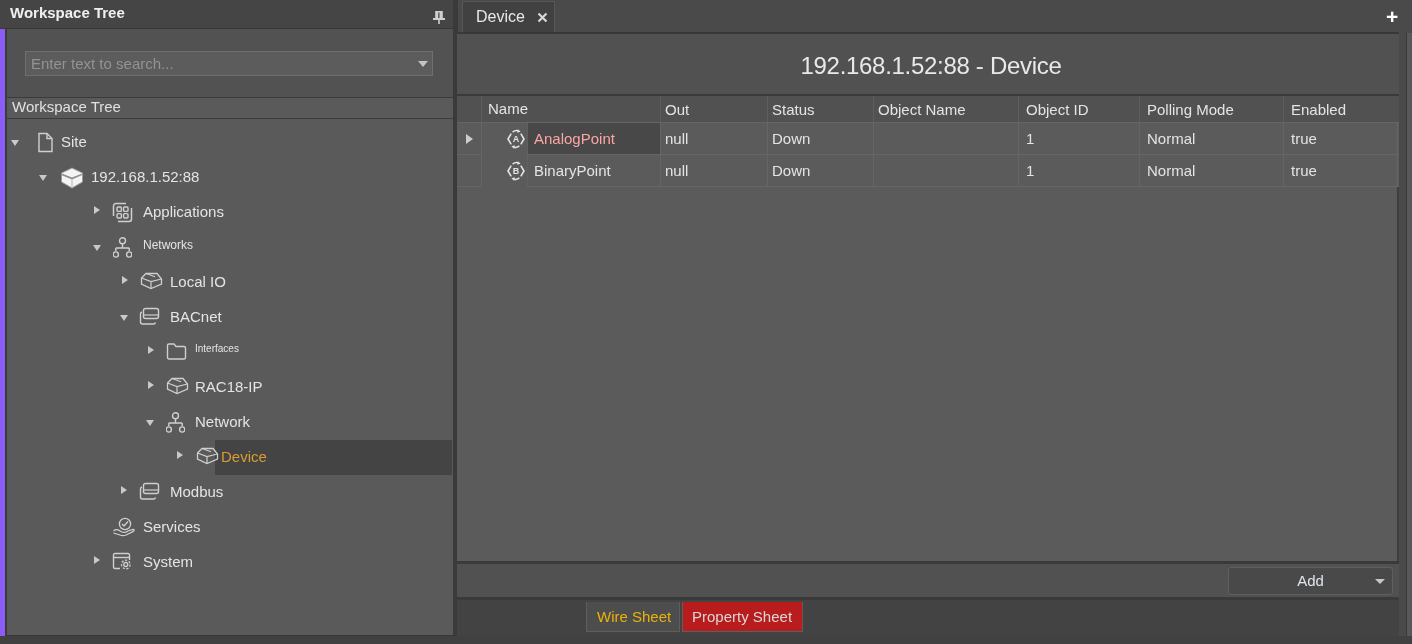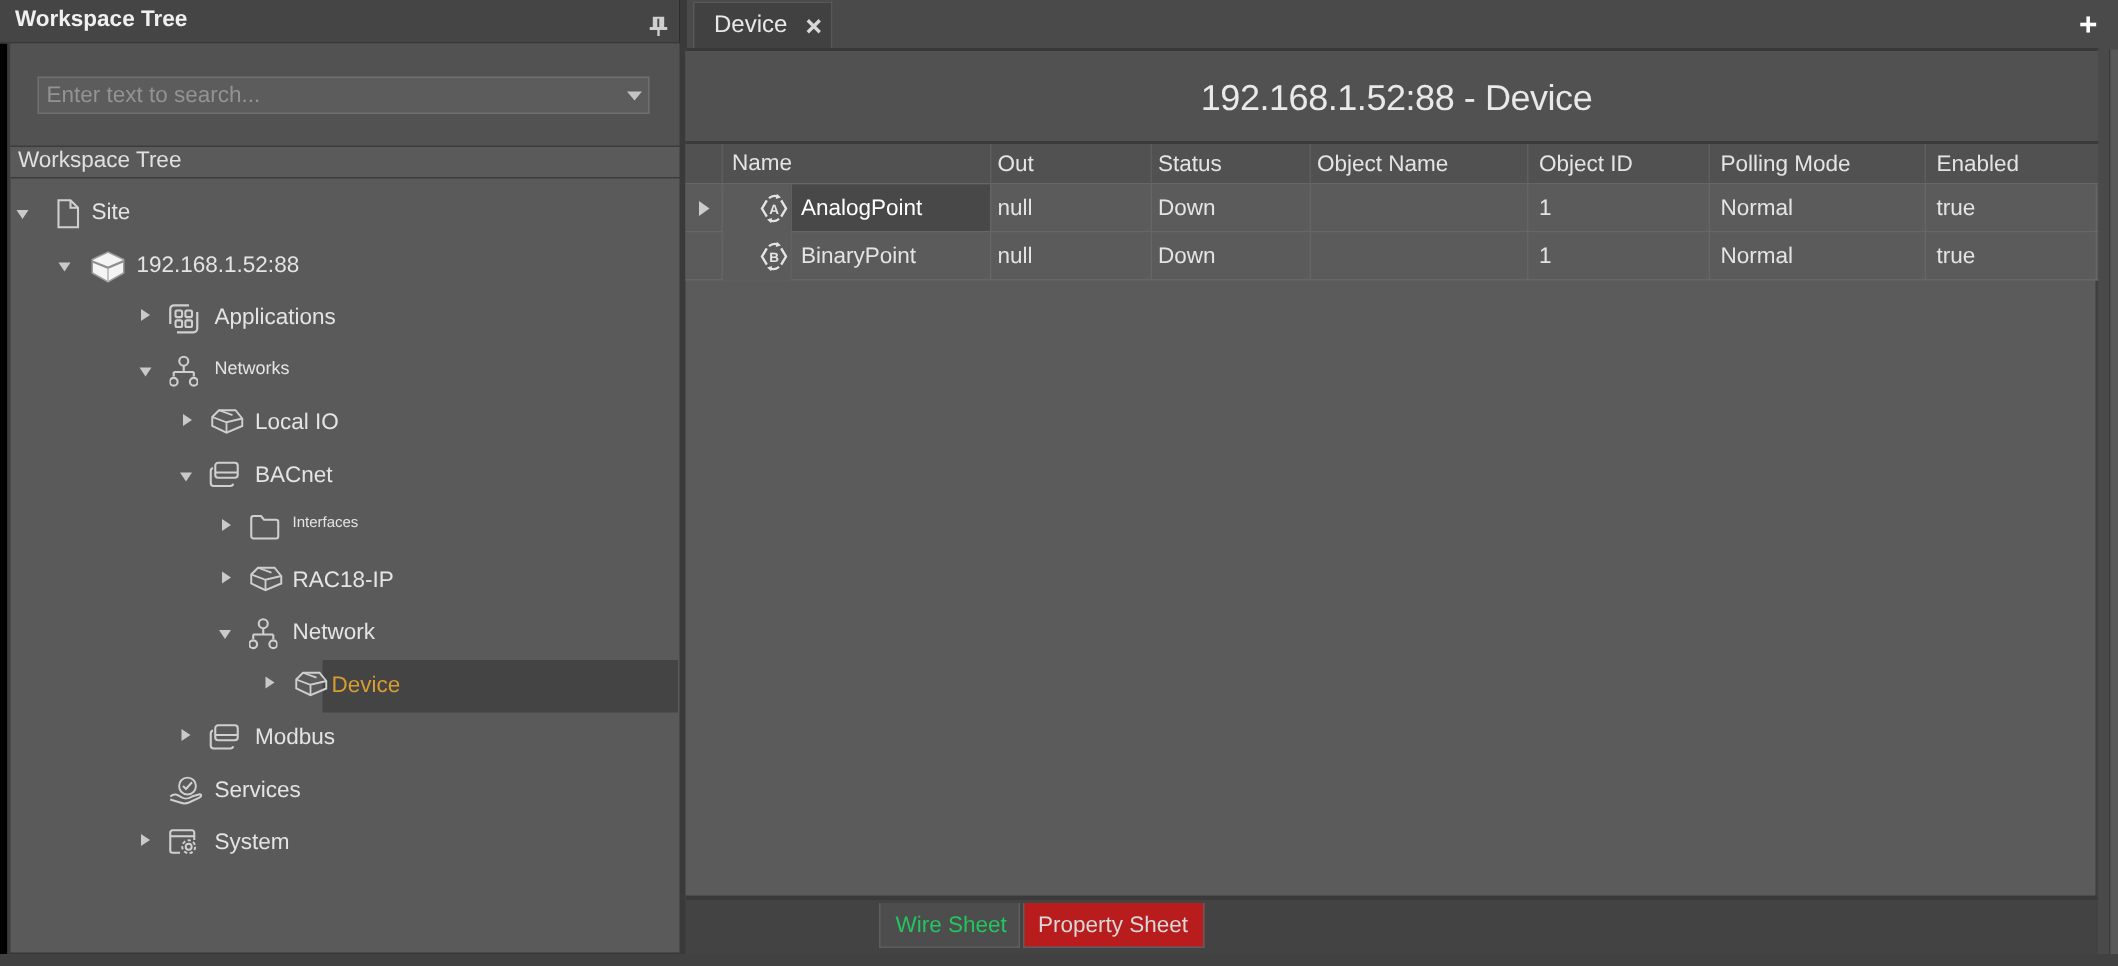--- a/index.html
+++ b/index.html
@@ -5,21 +5,21 @@
   html,body{margin:0;padding:0;}
   body{width:1412px;height:644px;overflow:hidden;background:#4a4a4a;
        font-family:"Liberation Sans",sans-serif;position:relative;}
   .abs{position:absolute;}
   .txt{color:#e4e4e4;font-size:15px;white-space:nowrap;}
   svg{display:block;}
 </style>
 </head>
 <body>
 
-<div class="abs" style="left:0;top:0;width:537px;height:644px;background:#000000;">
+<div class="abs" style="left:0;top:0;width:537px;height:644px;background:#8b5cf6;">
 
   <div class="abs" style="left:0;top:0;width:453px;height:28px;background:#454545;border-bottom:1px solid #383838;">
     <div class="abs" style="left:10px;top:4px;font-size:15px;font-weight:bold;color:#f0f0f0;">Workspace Tree</div>
 
     <svg class="abs" style="left:433px;top:11px;" width="12" height="13" viewBox="0 0 12 13">
       <path d="M2.2 0 h7.6 v7 h-7.6 z" fill="#cfcfcf"></path>
       <rect x="0" y="7" width="12" height="2" fill="#cfcfcf"></rect>
       <rect x="5.2" y="9" width="1.6" height="4" fill="#cfcfcf"></rect>
       <rect x="5.2" y="1.5" width="1.3" height="5.5" fill="#4a4a4a"></rect>
     </svg>
@@ -213,21 +213,21 @@
         <svg width="22" height="20" viewBox="0 0 22 20">
  <path d="M6.2 4.6 L3 10 L6.2 15.4" fill="none" stroke="#e4e4e4" stroke-width="1.6"></path>
  <path d="M15.8 4.6 L19 10 L15.8 15.4" fill="none" stroke="#e4e4e4" stroke-width="1.6"></path>
  <path d="M7.6 3.1 Q10.5 0.7 13.6 2.0" fill="none" stroke="#e4e4e4" stroke-width="1.4"></path>
  <path d="M12.9 0.2 L15.6 2.7 L12.2 3.7 z" fill="#e4e4e4" stroke="none"></path>
  <path d="M14.4 16.9 Q11.5 19.3 8.4 18.0" fill="none" stroke="#e4e4e4" stroke-width="1.4"></path>
  <path d="M9.1 19.8 L6.4 17.3 L9.8 16.3 z" fill="#e4e4e4" stroke="none"></path>
  <text x="11" y="13.4" text-anchor="middle" font-family="Liberation Sans" font-size="9" font-weight="bold" fill="#e4e4e4">A</text>
 </svg>
       </div>
-      <div class="abs" style="left:77px;top:7px;font-size:15px;color:#ffffff;">AnalogPoint</div>
+      <div class="abs" style="left:77px;top:7px;font-size:15px;color:#fca5a5;">AnalogPoint</div>
       <div class="abs txt" style="left:208px;top:7px;">null</div>
       <div class="abs txt" style="left:315px;top:7px;">Down</div>
       <div class="abs txt" style="left:569px;top:7px;">1</div>
       <div class="abs txt" style="left:690px;top:7px;">Normal</div>
       <div class="abs txt" style="left:834px;top:7px;">true</div>
       <div class="abs" style="left:0;top:32px;width:942px;height:32px;background:#5b5b5b;border-bottom:1px solid #666666;box-sizing:border-box;"></div>
       <div class="abs" style="left:24px;top:32px;width:1px;height:31px;background:#656565;"></div>
       <div class="abs" style="left:203px;top:32px;width:1px;height:31px;background:#656565;"></div>
       <div class="abs" style="left:310px;top:32px;width:1px;height:31px;background:#656565;"></div>
       <div class="abs" style="left:416px;top:32px;width:1px;height:31px;background:#656565;"></div>
@@ -249,25 +249,31 @@
 </svg>
       </div>
       <div class="abs" style="left:77px;top:39px;font-size:15px;color:#e4e4e4;">BinaryPoint</div>
       <div class="abs txt" style="left:208px;top:39px;">null</div>
       <div class="abs txt" style="left:315px;top:39px;">Down</div>
       <div class="abs txt" style="left:569px;top:39px;">1</div>
       <div class="abs txt" style="left:690px;top:39px;">Normal</div>
       <div class="abs txt" style="left:834px;top:39px;">true</div>
     </div>
 
+  <div class="abs" style="left:0;top:527px;width:942px;height:36px;background:#515151;border-top:3px solid #3a3a3a;box-sizing:border-box;">
+    <div class="abs" style="left:771px;top:3px;width:165px;height:28px;background:#494949;border:1px solid #5f5f5f;border-radius:3px;box-sizing:border-box;">
+      <div class="abs" style="left:0;top:4px;width:163px;text-align:center;font-size:15px;color:#dfe5ec;">Add</div>
+      <div class="abs" style="left:146px;top:11px;width:0;height:0;border-left:5px solid transparent;border-right:5px solid transparent;border-top:5px solid #c8c8c8;"></div>
+    </div>
+  </div>
 </div>
 
 <div class="abs" style="left:457px;top:600px;width:942px;height:44px;background:#434343;">
   <div class="abs" style="left:129px;top:2px;width:94px;height:30px;background:#4d4d4d;border:1px solid #5e5e5e;border-top:none;box-sizing:border-box;">
-    <div class="abs" style="left:10px;top:6px;font-size:15px;color:#22c55e;">Wire Sheet</div>
+    <div class="abs" style="left:10px;top:6px;font-size:15px;color:#eab308;">Wire Sheet</div>
   </div>
   <div class="abs" style="left:225px;top:2px;width:121px;height:30px;background:#b91c1c;border:1px solid #5e5e5e;border-top:none;box-sizing:border-box;">
     <div class="abs" style="left:9px;top:6px;font-size:15px;color:#d8d8d8;">Property Sheet</div>
   </div>
 </div>
 
 <div class="abs" style="left:1399px;top:0;width:7px;height:644px;background:#4a4a4a;"></div>
 <div class="abs" style="left:1406px;top:33px;width:1px;height:611px;background:#3a3a3a;"></div>
 <div class="abs" style="left:1407px;top:33px;width:5px;height:611px;background:#585858;"></div>
 

